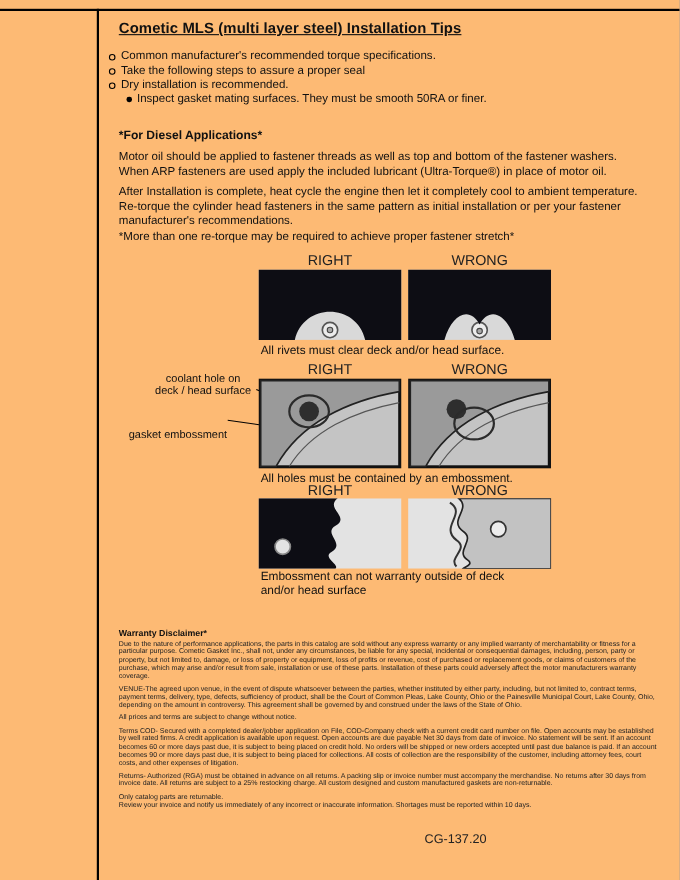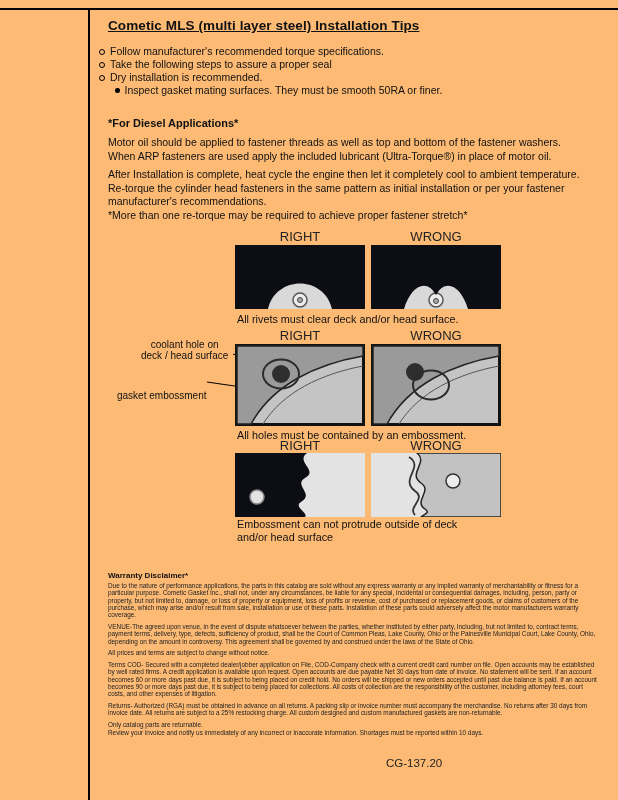--- a/index.html
+++ b/index.html
@@ -40,21 +40,21 @@
 
 <div class="page">
   <div class="rule-top"></div>
   <div class="rule-left"></div>
 
   <h1 class="title">Cometic MLS (multi layer steel) Installation Tips</h1>
 
   <div class="tips">
     <div class="tip">
       <span class="m-open"></span>
-      <span>Follow manufacturer's recommended torque specifications.</span>
+      <span>Common manufacturer's recommended torque specifications.</span>
     </div>
     <div class="tip">
       <span class="m-open"></span>
       <span>Take the following steps to assure a proper seal</span>
     </div>
     <div class="tip">
       <span class="m-open"></span>
       <span>Dry installation is recommended.</span>
     </div>
     <div class="tip sub">
@@ -135,21 +135,21 @@
   </div>
   <div class="dimg" style="left:371px;top:453px">
     <svg width="130" height="64" viewBox="0 0 130 64">
       <rect width="130" height="64" fill="#e3e3e3"></rect>
       <path d="M130,0 H46 C58,10 36,20 50,30 C62,38 42,48 54,56 C60,60 52,62 50,64 H130 Z" fill="#c2c2c2" stroke="#222" stroke-width="1.5"></path>
       <path d="M38,4 C54,14 28,26 44,38 C56,46 36,54 44,62" fill="none" stroke="#333" stroke-width="1.8"></path>
       <circle cx="82" cy="28" r="7" fill="#ececec" stroke="#333" stroke-width="1.5"></circle>
     </svg>
   </div>
   <div class="dcaption" style="top:518px">
-    <div>Embossment can not protrude outside of deck</div>
+    <div>Embossment can not warranty outside of deck</div>
     <div>and/or head surface</div>
   </div>
 
   <h3 class="disc-h">Warranty Disclaimer*</h3>
   <div class="disc">
     <p>Due to the nature of performance applications, the parts in this catalog are sold without any express warranty or any implied warranty of merchantability or fitness for a particular purpose.  Cometic Gasket Inc., shall not, under any circumstances, be liable for any special, incidental or consequential damages, including, person, party or property, but not limited to, damage, or loss of property or equipment, loss of profits or revenue, cost of purchased or replacement goods, or claims of customers of the purchase, which may arise and/or result from sale, installation or use of these parts.  Installation of these parts could adversely affect the motor manufacturers warranty coverage.</p>
     <p>VENUE-The agreed upon venue, in the event of dispute whatsoever between the parties, whether instituted by either party, including, but not limited to, contract terms, payment terms, delivery, type, defects, sufficiency of product, shall be the Court of Common Pleas, Lake County, Ohio or the Painesville Municipal Court, Lake County, Ohio, depending on the amount in controversy. This agreement shall be governed by and construed under the laws of the State of Ohio.</p>
     <p>All prices and terms are subject to change without notice.</p>
     <p>Terms COD- Secured with a completed dealer/jobber application on File, COD-Company check with a current credit card number on file.  Open accounts may be established by well rated firms.  A credit application is available upon request.  Open accounts are due payable Net 30 days from date of invoice.  No statement will be sent.  If an account becomes 60 or more days past due, it is subject to being placed on credit hold.  No orders will be shipped or new orders accepted until past due balance is paid.  If an account becomes 90 or more days past due, it is subject to being placed for collections.  All costs of collection are the responsibility of the customer, including attorney fees, court costs, and other expenses of litigation.</p>
     <p>Returns- Authorized (RGA) must be obtained in advance on all returns.  A packing slip or invoice number must accompany the merchandise.  No returns after 30 days from invoice date.  All returns are subject to a 25% restocking charge.  All custom designed and custom manufactured gaskets are non-returnable.</p>

